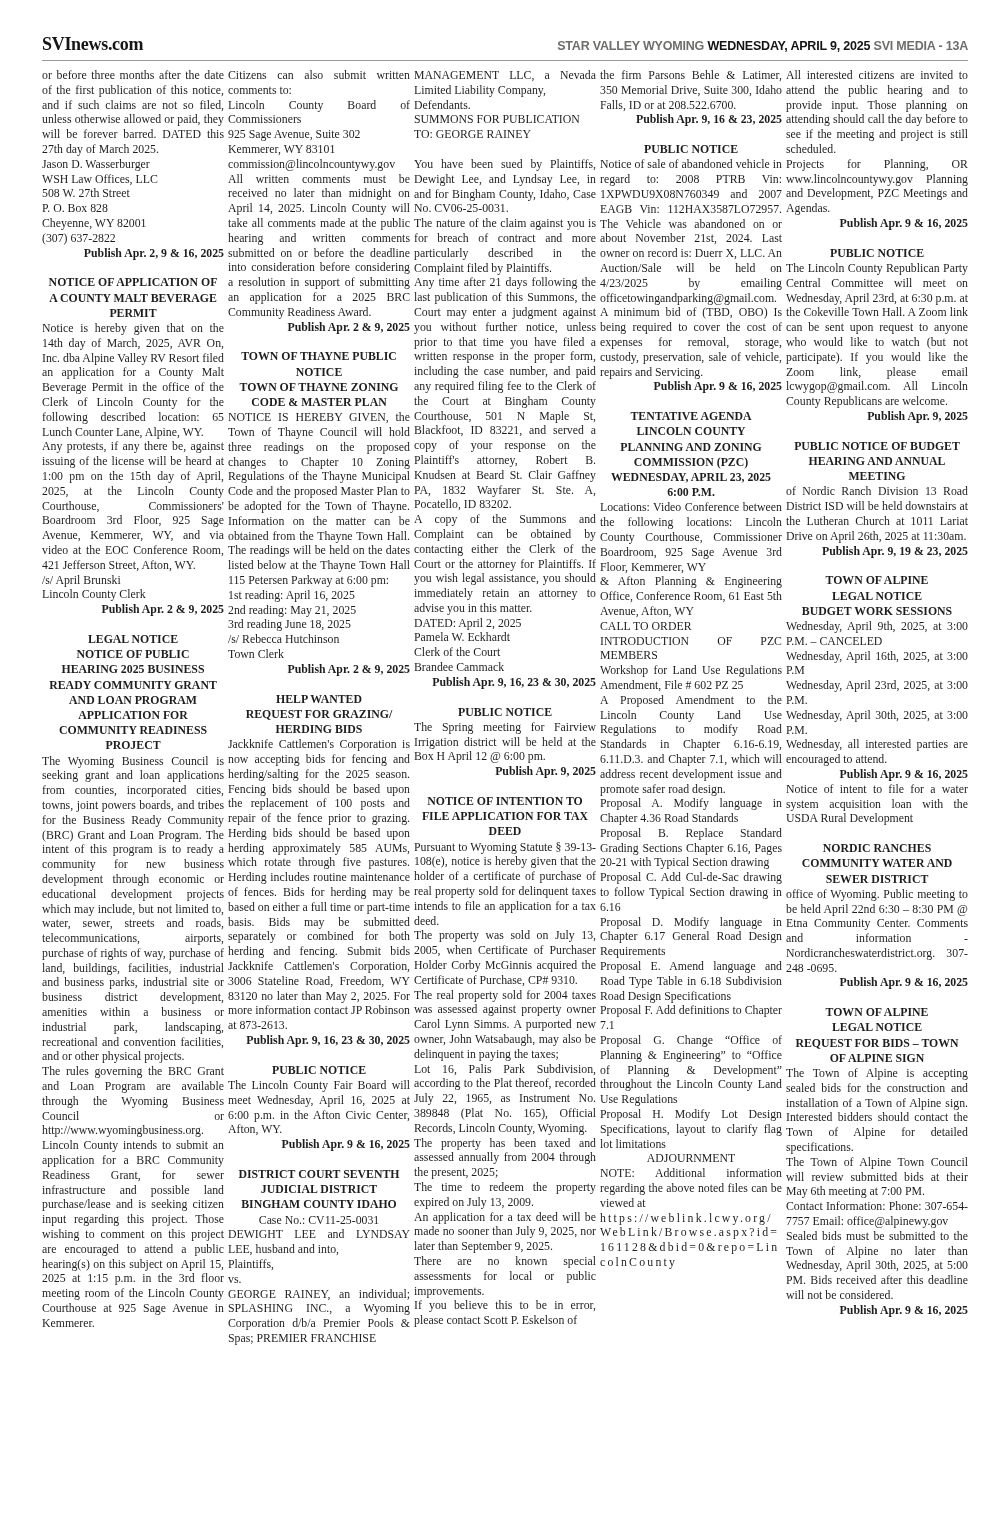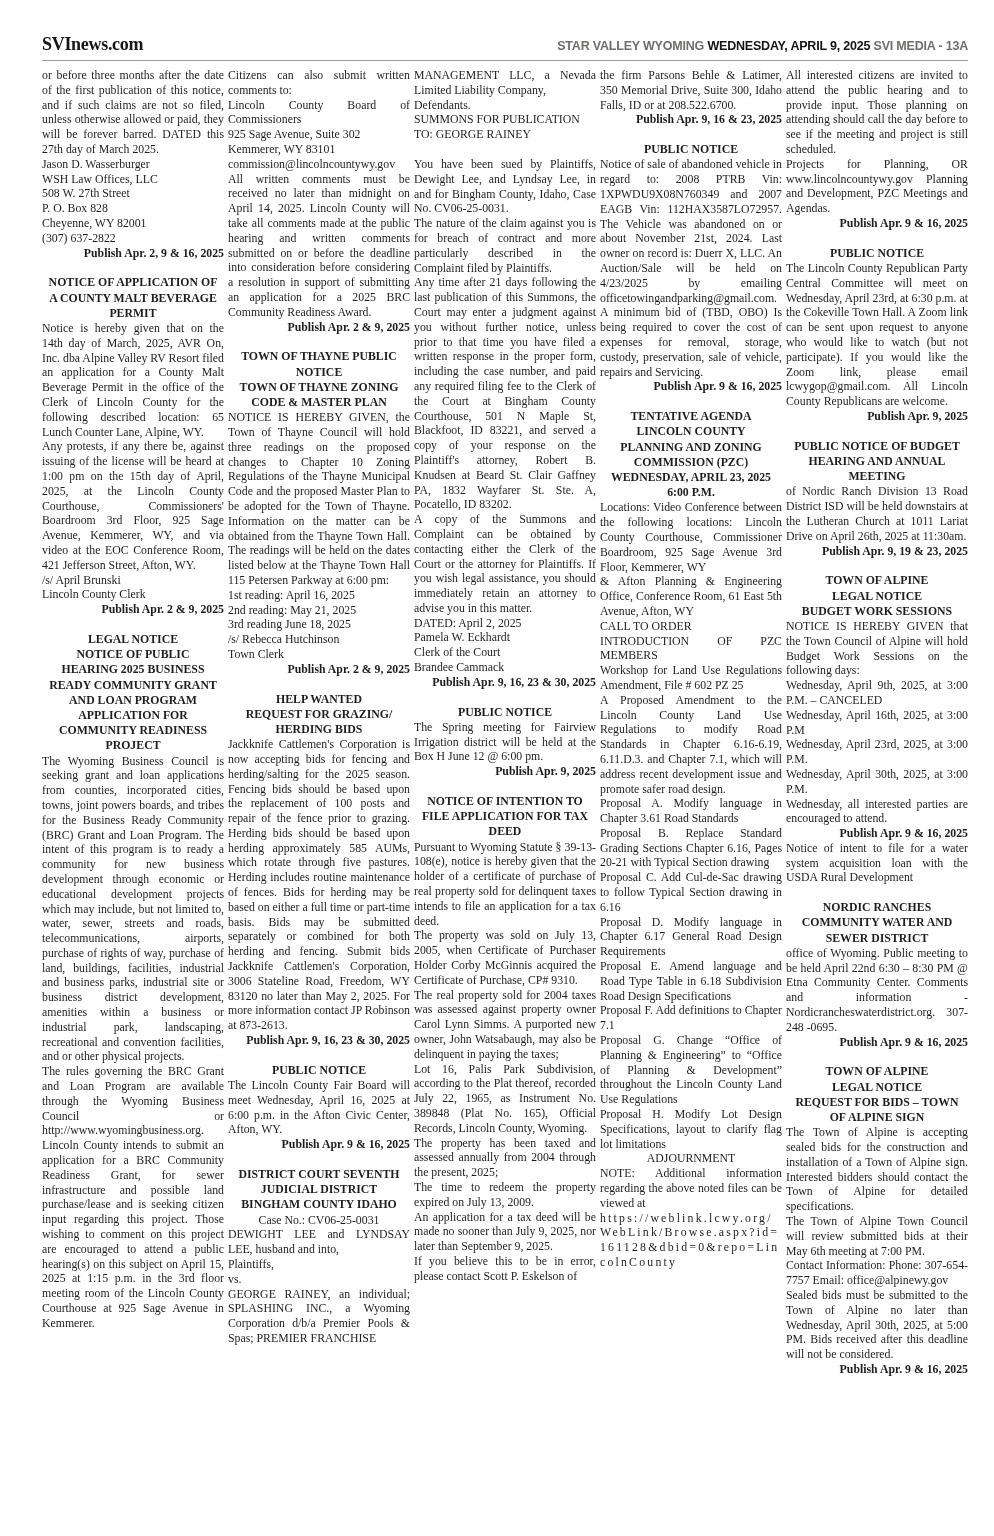--- a/index.html
+++ b/index.html
@@ -90,21 +90,21 @@
 REQUEST FOR GRAZING/
 HERDING BIDS</div>
         <div class="blk body">Jackknife Cattlemen's Corporation is now accepting bids for fencing and herding/salting for the 2025 season.  Fencing bids should be based upon the replacement of 100 posts and repair of the fence prior to grazing.   Herding bids should be based upon herding approximately 585 AUMs, which rotate through five pastures. Herding includes routine maintenance of fences.  Bids for herding may be based on either a full time or part-time basis.  Bids may be submitted separately or combined for both herding and fencing.  Submit bids Jackknife Cattlemen's Corporation, 3006 Stateline Road, Freedom, WY 83120 no later than May 2, 2025. For more information contact JP Robinson at 873-2613.</div>
         <div class="blk publish">Publish Apr. 9, 16, 23 &amp; 30, 2025</div>
         <div class="blk heading">PUBLIC NOTICE</div>
         <div class="blk body">The Lincoln County Fair Board will meet Wednesday, April 16, 2025 at 6:00 p.m. in the Afton Civic Center, Afton, WY.</div>
         <div class="blk publish">Publish Apr. 9 &amp; 16, 2025</div>
         <div class="blk heading">DISTRICT COURT SEVENTH
 JUDICIAL DISTRICT
 BINGHAM COUNTY IDAHO</div>
-        <div class="blk center">Case No.: CV06-25-0031</div>
+        <div class="blk center">Case No.: CV11-25-0031</div>
         <div class="blk body">DEWIGHT LEE and LYNDSAY LEE, husband and into,</div>
         <div class="blk lines">Plaintiffs,
 vs.</div>
         <div class="blk body">GEORGE RAINEY, an individual; SPLASHING INC., a Wyoming Corporation d/b/a Premier Pools &amp; Spas; PREMIER FRANCHISE</div>
       </div>
       <div class="col">
         <div class="blk body">MANAGEMENT LLC, a Nevada Limited Liability Company,</div>
         <div class="blk lines">Defendants.
 SUMMONS FOR PUBLICATION
 TO:  GEORGE RAINEY</div>
@@ -113,53 +113,54 @@
         <div class="blk body">The nature of the claim against you is for breach of contract and more particularly described in the Complaint filed by Plaintiffs.</div>
         <div class="blk body">Any time after 21 days following the last publication of this Summons, the Court may enter a judgment against you without further notice, unless prior to that time you have filed a written response in the proper form, including the case number, and paid any required filing fee to the Clerk of the Court at Bingham County Courthouse, 501 N Maple St, Blackfoot, ID 83221, and served a copy of your response on the Plaintiff's attorney, Robert B. Knudsen at Beard St. Clair Gaffney PA, 1832 Wayfarer St. Ste. A, Pocatello, ID 83202.</div>
         <div class="blk body">A copy of the Summons and Complaint can be obtained by contacting either the Clerk of the Court or the attorney for Plaintiffs. If you wish legal assistance, you should immediately retain an attorney to advise you in this matter.</div>
         <div class="blk lines">DATED: April 2, 2025
 Pamela W. Eckhardt
 Clerk of the Court
 Brandee Cammack</div>
         <div class="blk publish">Publish Apr. 9, 16, 23
 &amp; 30, 2025</div>
         <div class="blk heading">PUBLIC NOTICE</div>
-        <div class="blk body">The Spring meeting for Fairview Irrigation district will be held at the Box H June 12 @ 6:00 pm.</div>
+        <div class="blk body">The Spring meeting for Fairview Irrigation district will be held at the Box H April 12 @ 6:00 pm.</div>
         <div class="blk publish">Publish Apr. 9, 2025</div>
         <div class="blk heading">NOTICE OF INTENTION TO
 FILE APPLICATION FOR TAX
 DEED</div>
         <div class="blk body">Pursuant to Wyoming Statute § 39-13-108(e), notice is hereby given that the holder of a certificate of purchase of real property sold for delinquent taxes intends to file an application for a tax deed.</div>
         <div class="blk body">The property was sold on July 13, 2005, when Certificate of Purchaser Holder Corby McGinnis acquired the Certificate of Purchase, CP# 9310.</div>
         <div class="blk body">The real property sold for 2004 taxes was assessed against property owner Carol Lynn Simms. A purported new owner, John Watsabaugh, may also be delinquent in paying the taxes;</div>
         <div class="blk body">Lot 16, Palis Park Subdivision, according to the Plat thereof, recorded July 22, 1965, as Instrument No. 389848 (Plat No. 165), Official Records, Lincoln County, Wyoming.</div>
         <div class="blk body">The property has been taxed and assessed annually from 2004 through the present, 2025;</div>
         <div class="blk body">The time to redeem the property expired on July 13, 2009.</div>
         <div class="blk body">An application for a tax deed will be made no sooner than July 9, 2025, nor later than September 9, 2025.</div>
+        <div class="blk body">There are no known special assessments for local or public improvements.</div>
         <div class="blk body">If you believe this to be in error, please contact Scott P. Eskelson of</div>
       </div>
       <div class="col">
         <div class="blk body">the firm Parsons Behle &amp; Latimer, 350 Memorial Drive, Suite 300, Idaho Falls, ID or at 208.522.6700.</div>
         <div class="blk publish">Publish Apr. 9, 16 &amp; 23, 2025</div>
         <div class="blk heading">PUBLIC NOTICE</div>
         <div class="blk body">Notice of sale of abandoned vehicle in regard to: 2008 PTRB Vin: 1XPWDU9X08N760349 and 2007 EAGB Vin: 112HAX3587LO72957. The Vehicle was abandoned on or about November 21st, 2024. Last owner on record is: Duerr X, LLC. An Auction/Sale will be held on 4/23/2025 by emailing officetowingandparking@gmail.com. A minimum bid of (TBD, OBO) Is being required to cover the cost of expenses for removal, storage, custody, preservation, sale of vehicle, repairs and Servicing.</div>
         <div class="blk publish">Publish Apr. 9 &amp; 16, 2025</div>
         <div class="blk heading">TENTATIVE AGENDA
 LINCOLN COUNTY
 PLANNING AND ZONING
 COMMISSION (PZC)
 WEDNESDAY, APRIL 23, 2025
 6:00 P.M.</div>
         <div class="blk body">Locations: Video Conference between the following locations: Lincoln County Courthouse, Commissioner Boardroom, 925 Sage Avenue 3rd Floor, Kemmerer, WY</div>
         <div class="blk body">&amp; Afton Planning &amp; Engineering Office, Conference Room, 61 East 5th Avenue, Afton, WY</div>
         <div class="blk lines">CALL TO ORDER</div>
         <div class="blk body">INTRODUCTION OF PZC MEMBERS</div>
         <div class="blk body">Workshop for Land Use Regulations Amendment, File # 602 PZ 25</div>
         <div class="blk body">A Proposed Amendment to the Lincoln County Land Use Regulations to modify Road Standards in Chapter 6.16-6.19, 6.11.D.3. and Chapter 7.1, which will address recent development issue and promote safer road design.</div>
-        <div class="blk body">Proposal A. Modify language in Chapter 3.61 Road Standards</div>
+        <div class="blk body">Proposal A. Modify language in Chapter 4.36 Road Standards</div>
         <div class="blk body">Proposal B. Replace Standard Grading Sections Chapter 6.16, Pages 20-21 with Typical Section drawing</div>
         <div class="blk body">Proposal C. Add Cul-de-Sac drawing to follow Typical Section drawing in 6.16</div>
         <div class="blk body">Proposal D. Modify language in Chapter 6.17 General Road Design Requirements</div>
         <div class="blk body">Proposal E. Amend language and Road Type Table in 6.18 Subdivision Road Design Specifications</div>
         <div class="blk body">Proposal F. Add definitions to Chapter 7.1</div>
         <div class="blk body">Proposal G. Change “Office of Planning &amp; Engineering” to “Office of Planning &amp; Development” throughout the Lincoln County Land Use Regulations</div>
         <div class="blk body">Proposal H. Modify Lot Design Specifications, layout to clarify flag lot limitations</div>
         <div class="blk center">ADJOURNMENT</div>
         <div class="blk body">NOTE: Additional information regarding the above noted files can be viewed at</div>
         <div class="blk url">https://weblink.lcwy.org/WebLink/Browse.aspx?id=161128&amp;dbid=0&amp;repo=LincolnCounty</div>
@@ -172,21 +173,20 @@
         <div class="blk body">The Lincoln County Republican Party Central Committee will meet on Wednesday, April 23rd, at 6:30 p.m. at the Cokeville Town Hall. A Zoom link can be sent upon request to anyone who would like to watch (but not participate). If you would like the Zoom link, please email lcwygop@gmail.com. All Lincoln County Republicans are welcome.</div>
         <div class="blk publish">Publish Apr. 9, 2025</div>
         <div class="blk heading">PUBLIC NOTICE OF BUDGET
 HEARING AND ANNUAL
 MEETING</div>
         <div class="blk body">of Nordic Ranch Division 13 Road District ISD will be held downstairs at the Lutheran Church at 1011 Lariat Drive on April 26th, 2025 at 11:30am.</div>
         <div class="blk publish">Publish Apr. 9, 19 &amp; 23, 2025</div>
         <div class="blk heading">TOWN OF ALPINE
 LEGAL NOTICE
 BUDGET WORK SESSIONS</div>
-        <div class="blk body">NOTICE IS HEREBY GIVEN that the Town Council of Alpine will hold Budget Work Sessions on the following days:</div>
         <div class="blk body">Wednesday, April 9th, 2025, at 3:00 P.M. – CANCELED</div>
         <div class="blk body">Wednesday, April 16th, 2025, at 3:00 P.M</div>
         <div class="blk body">Wednesday, April 23rd, 2025, at 3:00 P.M.</div>
         <div class="blk body">Wednesday, April 30th, 2025, at 3:00 P.M.</div>
         <div class="blk body">Wednesday, all interested parties are encouraged to attend.</div>
         <div class="blk publish">Publish Apr. 9 &amp; 16, 2025</div>
         <div class="blk body">Notice of intent to file for a water system acquisition loan with the USDA Rural Development</div>
         <div class="blk heading">NORDIC RANCHES
 COMMUNITY WATER AND
 SEWER DISTRICT</div>

